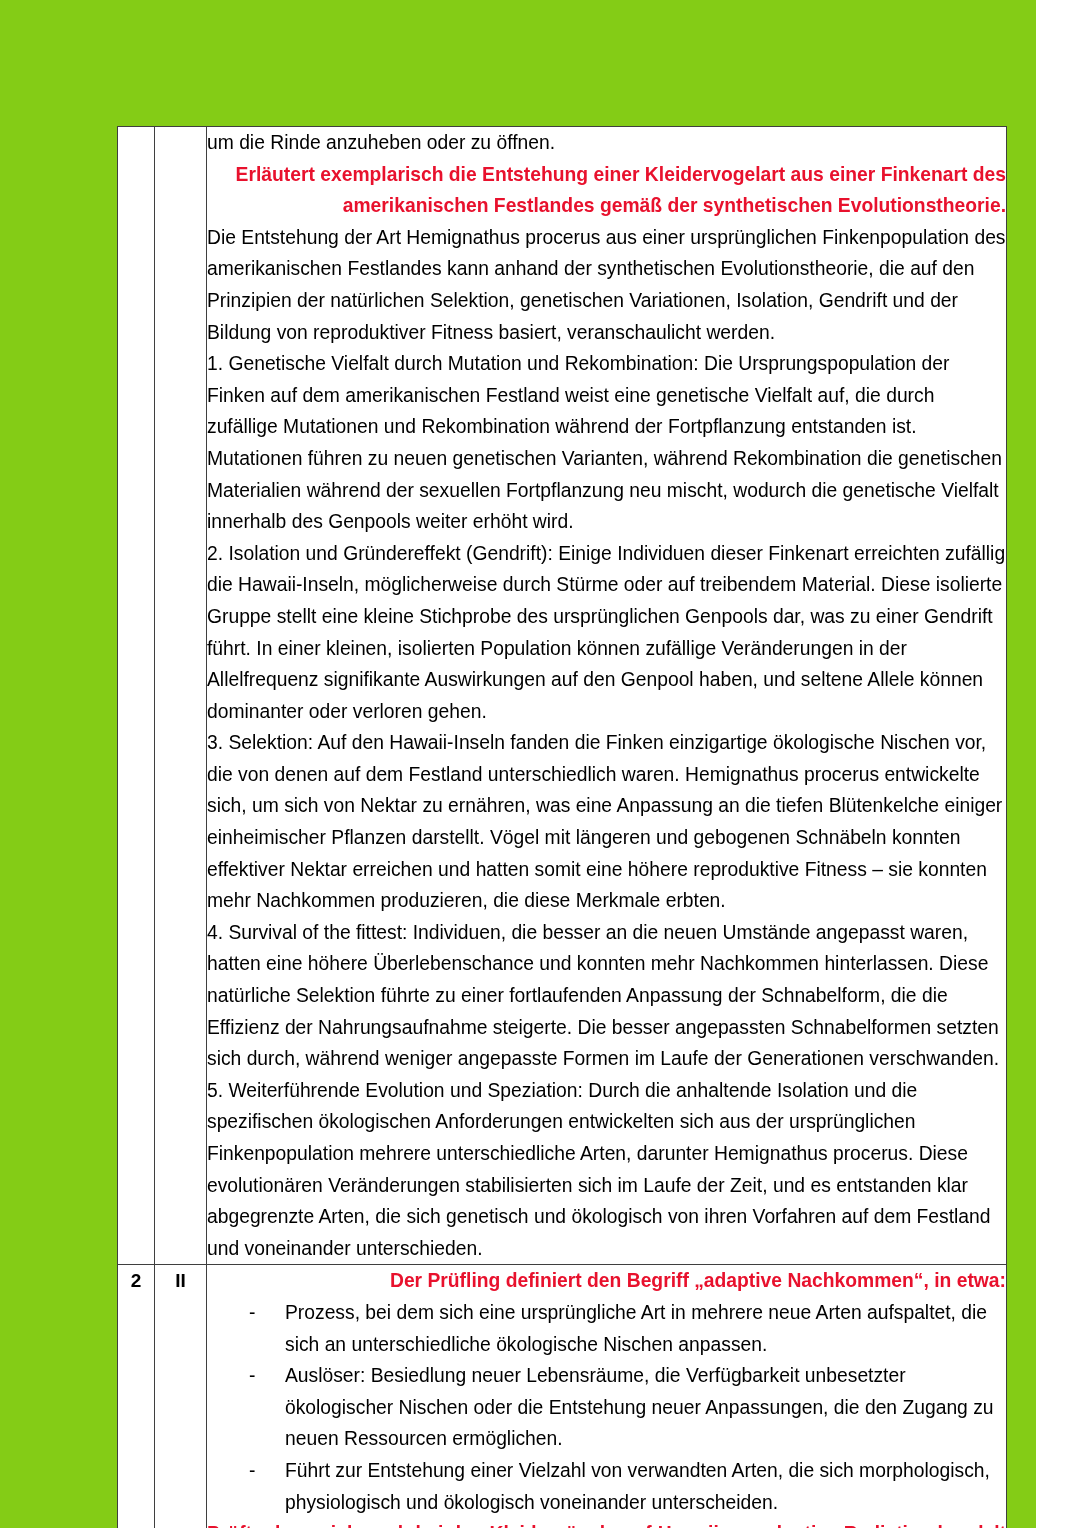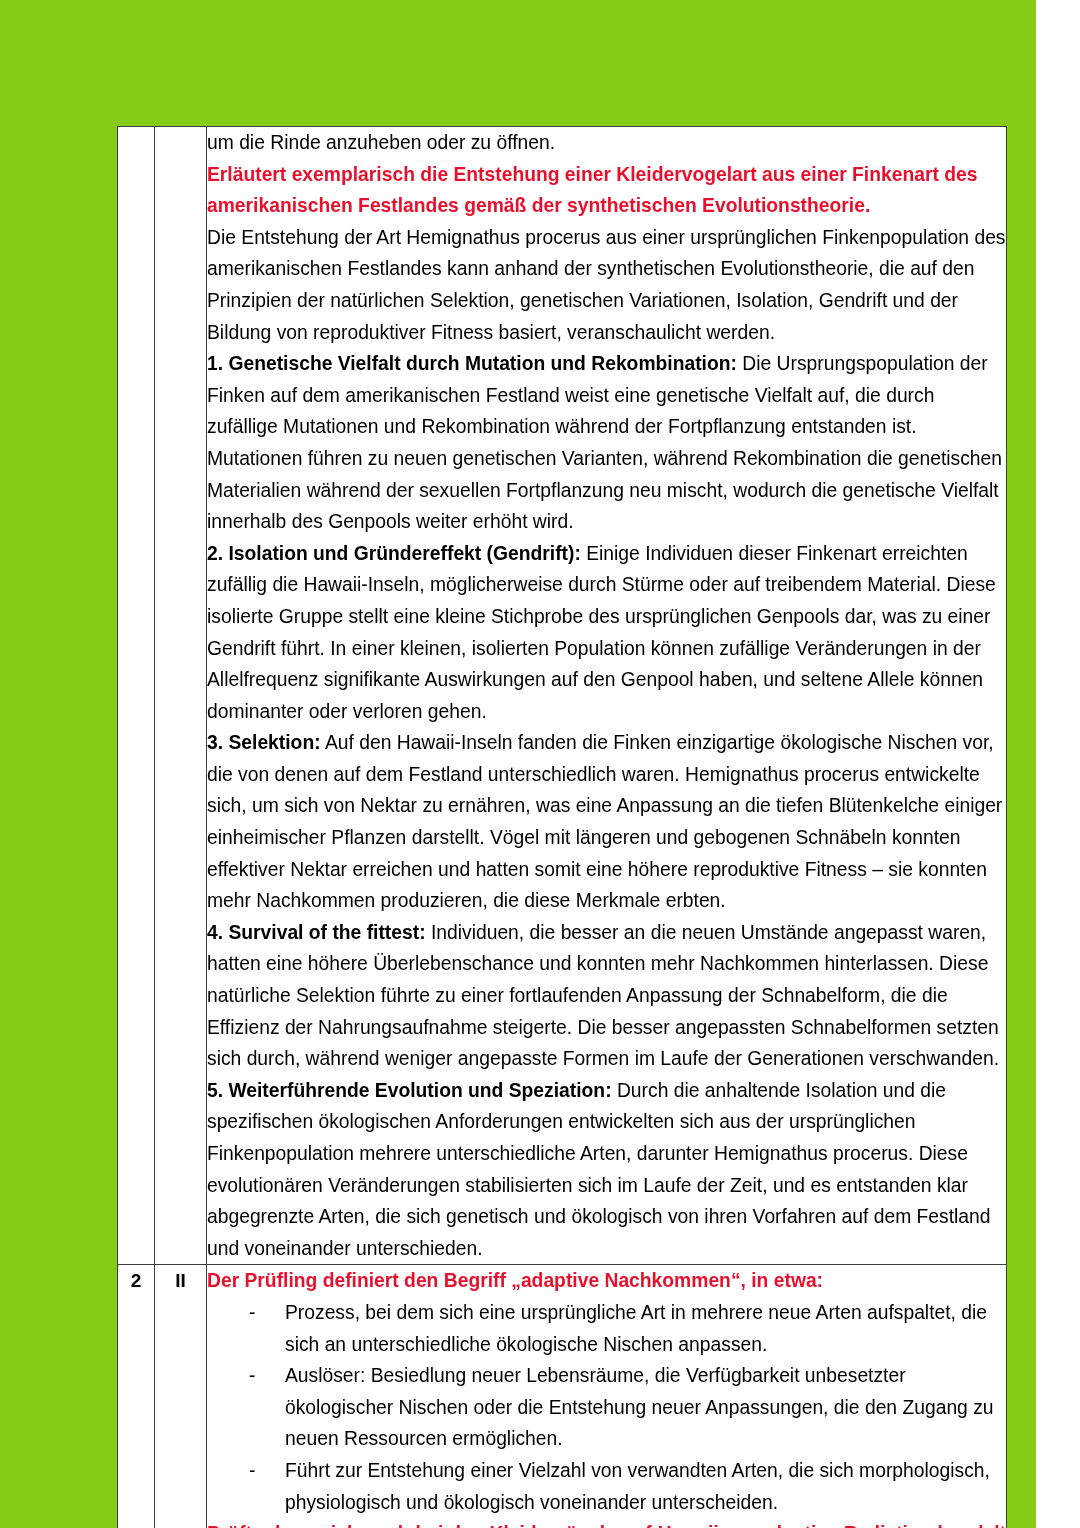--- a/index.html
+++ b/index.html
@@ -65,27 +65,28 @@
   p.para {
     margin: 0;
     padding: 0;
     text-align: left;
   }
   p.red-block {
     margin: 0;
     padding: 0;
     color: #e8112d;
     font-weight: bold;
+    text-align: right;
   }
   p.red-block.justify {
     text-align: justify;
     text-align-last: left;
   }
   .lead {
-    font-weight: bold;
+    font-weight: normal;
     color: #000000;
   }
 
   
   ul.dash-list {
     list-style: none;
     margin: 0;
     padding: 0;
   }
   ul.dash-list > li {

